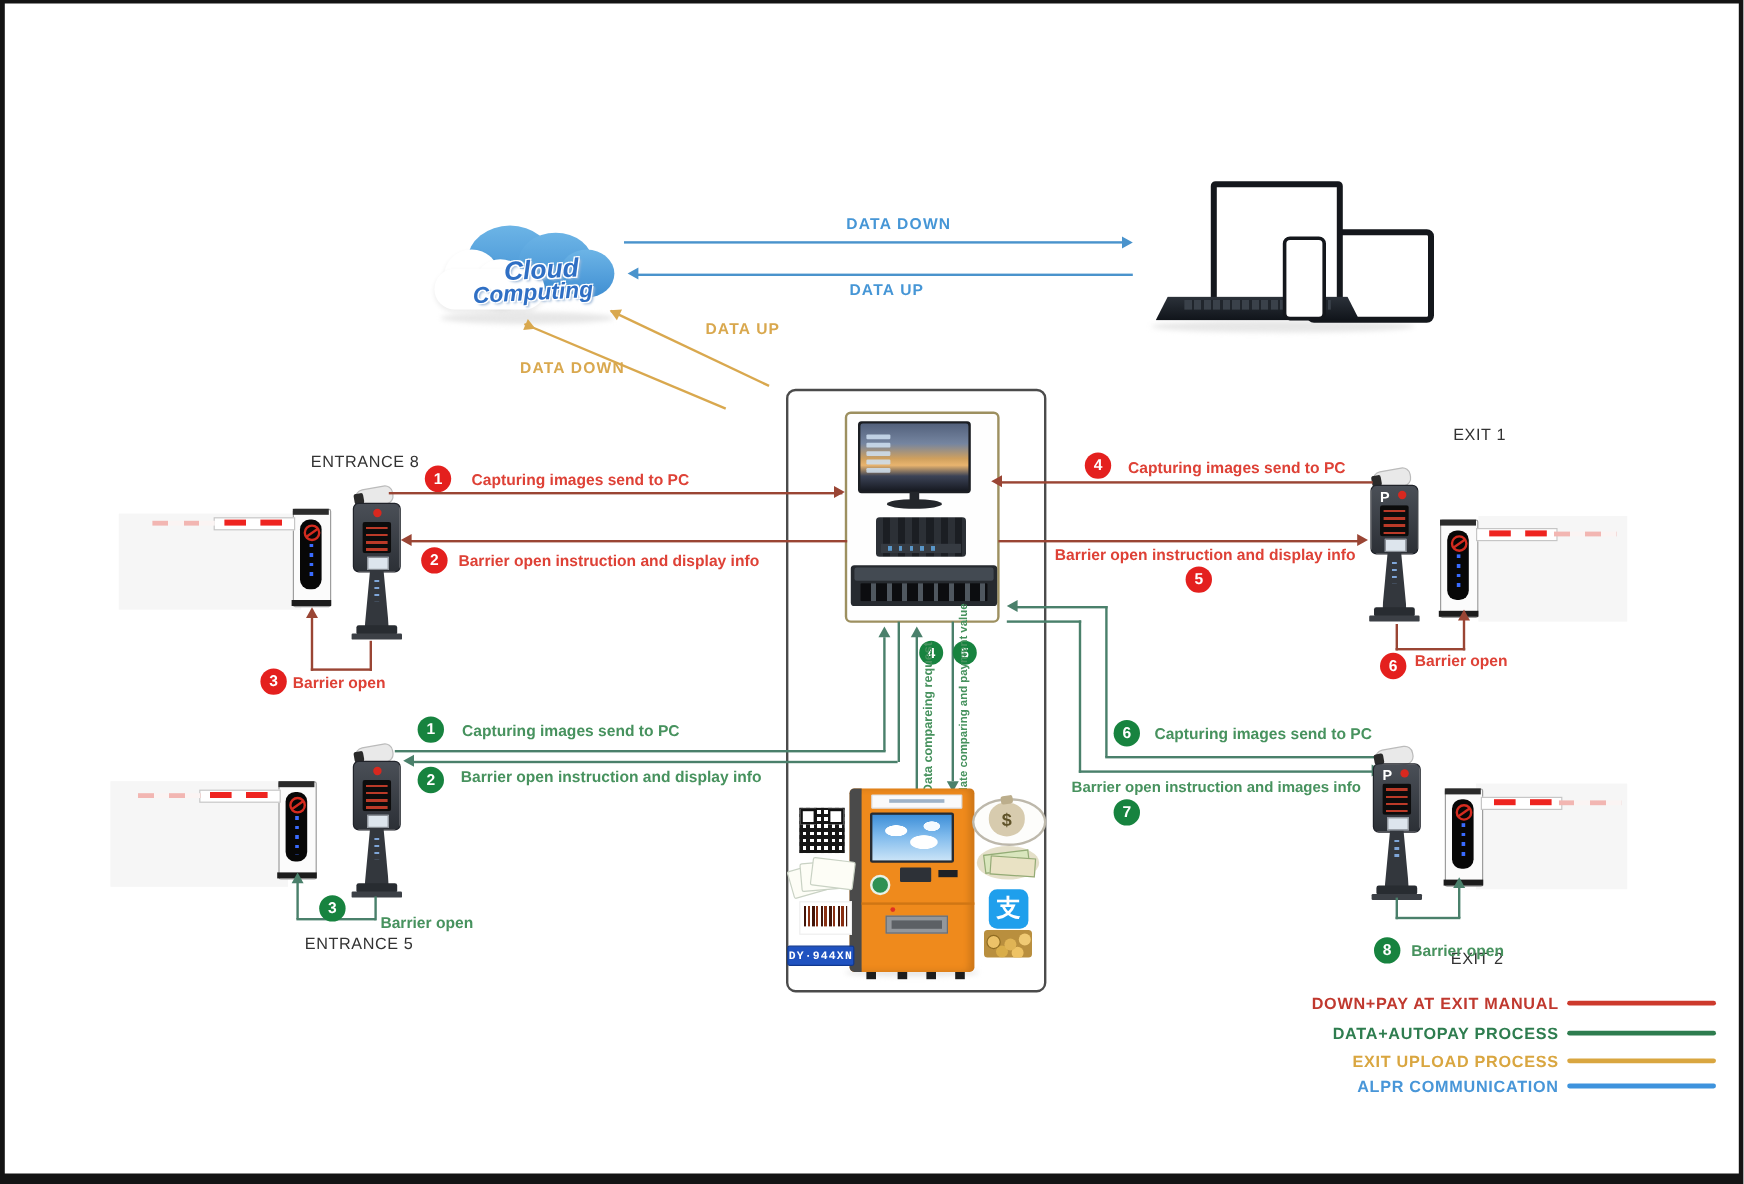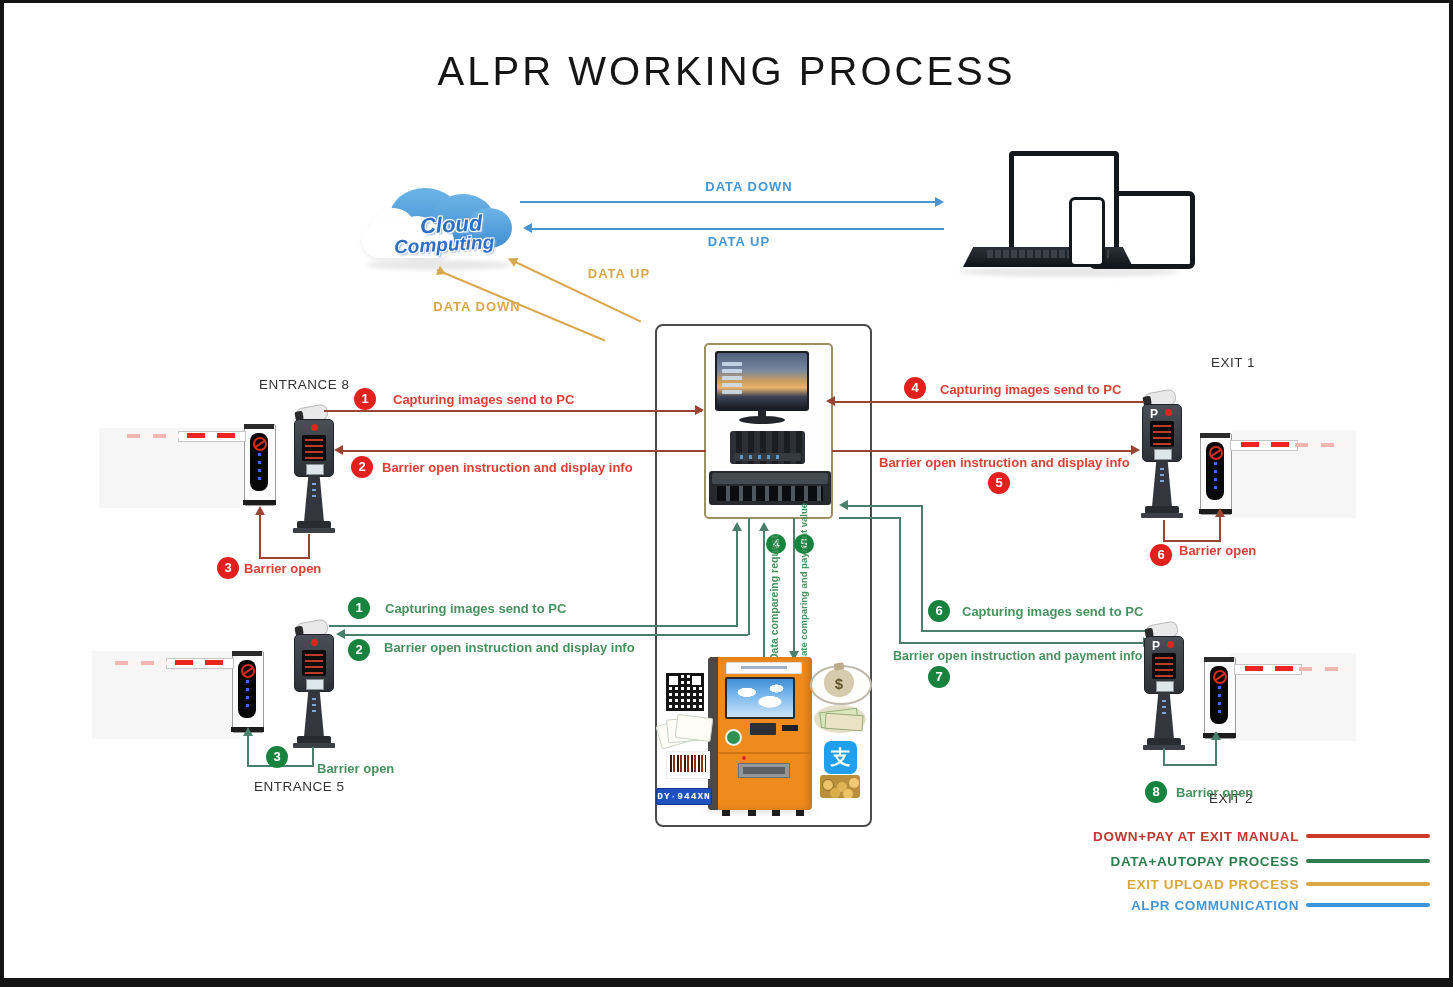--- a/index.html
+++ b/index.html
@@ -150,21 +150,20 @@
   .coins i{position:absolute;width:10px;height:10px;border-radius:50%;background:#ecc268;border:1px solid #8f6c22;
      box-shadow:14px 2px 0 -1px #e0b455,26px -2px 0 -1px #f0ca74,7px 8px 0 -1px #d9ad49,20px 9px 0 -1px #eec365;}
   .legrow-text{position:absolute;width:255px;text-align:right;font-weight:bold;font-size:13.5px;letter-spacing:0.6px;white-space:nowrap;}
   .legrow-line{position:absolute;width:124px;height:4px;border-radius:2px;}
 </style>
 </head>
 <body>
 
 <div class="canvas">
 
-  <div class="title">ALPR WORKING PROCESS</div>
 
   <div class="photobg" style="left:95px;top:425px;width:152px;height:80px;"></div>
   <div class="photobg" style="left:88px;top:648px;width:148px;height:88px;"></div>
   <div class="photobg" style="left:1228px;top:427px;width:124px;height:88px;"></div>
   <div class="photobg" style="left:1226px;top:650px;width:126px;height:88px;"></div>
 
   <div class="abs" style="left:358px;top:183px;width:165px;height:90px;">
     <div class="softshadow" style="left:5px;top:74px;width:145px;height:10px;"></div>
     <div class="bcloud" style="left:28px;top:2px;width:70px;height:56px;"></div>
     <div class="bcloud" style="left:70px;top:8px;width:62px;height:50px;"></div>
@@ -361,21 +360,21 @@
   <div class="hl c-green" style="left:843px;top:502px;width:76px;"></div>
   <div class="tri l c-green" style="left:835px;top:497px;"></div>
   <div class="vl c-green" style="left:917px;top:502px;height:126px;"></div>
   <div class="hl c-green" style="left:917px;top:627px;width:231px;"></div>
   <div class="circ circ-green" style="left:924px;top:597px;">6</div>
   <div class="lbl t-green" style="left:958px;top:601px;">Capturing images send to PC</div>
   <div class="hl c-green" style="left:835px;top:514px;width:62px;"></div>
   <div class="vl c-green" style="left:895px;top:514px;height:127px;"></div>
   <div class="hl c-green" style="left:895px;top:639px;width:245px;"></div>
   <div class="tri r c-green" style="left:1139px;top:634px;"></div>
-  <div class="lbl t-green" style="left:889px;top:646px;font-size:12.5px;">Barrier open instruction and payment info</div>
+  <div class="lbl t-green" style="left:889px;top:646px;font-size:12.5px;">Barrier open instruction and images info</div>
   <div class="circ circ-green" style="left:924px;top:663px;">7</div>
   <div class="station" style="left:1205px;top:762px;margin-top:26px;">EXIT 2</div>
   <div class="campost exit" style="left:1138px;top:620px;">
     <div class="cam"></div>
     <div class="head">
         <span class="pletter">P</span>
         <div class="dot"></div>
         <div class="led" style="top:16px;"></div>
         <div class="mini"></div>
       </div>

